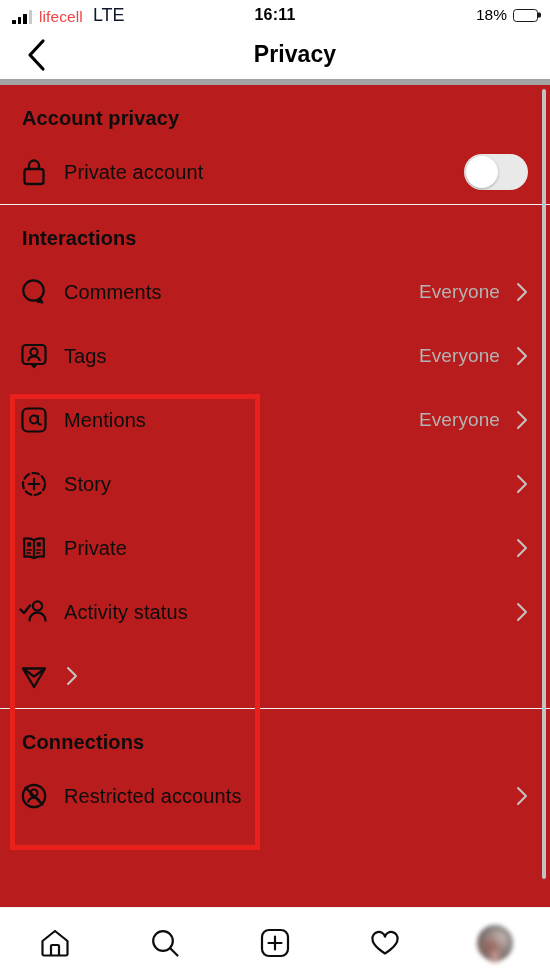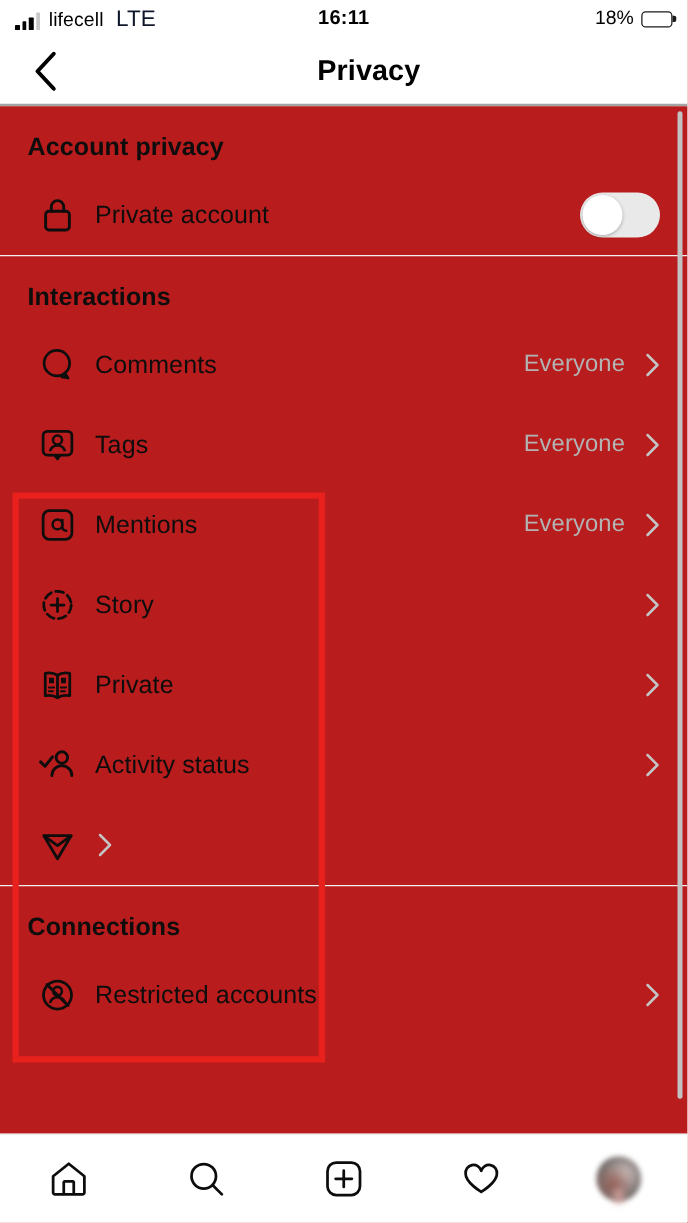--- a/index.html
+++ b/index.html
@@ -16,21 +16,21 @@
     height: 30px; display: flex; align-items: center;
     padding: 0 12px; position: relative;
   }
   .sb-left { display: flex; align-items: flex-end; gap: 7px; }
   .bars { display: flex; align-items: flex-end; gap: 2px; height: 14px; }
   .bars i { display: block; width: 3.5px; background: #000; border-radius: 0.5px; }
   .bars i:nth-child(1) { height: 4px; }
   .bars i:nth-child(2) { height: 7px; }
   .bars i:nth-child(3) { height: 10.5px; }
   .bars i:nth-child(4) { height: 14px; background: #c9c9c9; }
-  .carrier { font-size: 15.5px; color: #000000; letter-spacing: .1px; line-height: 1; }
+  .carrier { font-size: 15.5px; color: #ef4444; letter-spacing: .1px; line-height: 1; }
   .net { font-size: 18px; color: #0f172a; line-height: 1; margin-left: 3px; }
   .sb-time {
     position: absolute; left: 0; right: 0; text-align: center;
     font-size: 16px; font-weight: bold; color: #000; letter-spacing: .2px;
   }
   .sb-right {
     position: absolute; right: 12px; display: flex; align-items: center; gap: 6px; text-align: right;
   }
   .batt-pct { font-size: 15.5px; color: #000; }
   .batt {
@@ -40,21 +40,21 @@
   .batt::after {
     content: ""; position: absolute; right: -3.6px; top: 50%;
     transform: translateY(-50%); width: 2.2px; height: 5px;
     background: #1a1a1a; border-radius: 0 1.5px 1.5px 0;
   }
   .batt-fill { height: 100%; background: #ff2d22; border-radius: 1.5px; }
 
   
   .navbar {
     height: 55px; position: relative; display: flex; align-items: center;
-    border-bottom: 2px solid #a3a3a3;
+    border-bottom: 6px solid #a3a3a3;
     padding-left: 40px;
   }
   .back-btn {
     position: absolute; left: 14px; width: 44px; height: 44px;
     display: flex; align-items: center; justify-content: center;
   }
   .nav-title {
     width: 100%; text-align: center; font-size: 23px; font-weight: bold;
     color: #000; letter-spacing: .1px;
   }
@@ -67,21 +67,21 @@
   }
 
   .section-title {
     font-size: 20px; font-weight: bold; color: #0d0d0d;
     padding: 22px 0 10px 22px; letter-spacing: .1px;
   }
   .divider { height: 1px; background: #efefef; width: 100%; }
 
   .row {
     height: 64px; display: flex; align-items: center;
-    padding: 0 22px 0 30px;
+    padding: 0 22px 0 18px;
   }
   .row .ico {
     width: 32px; height: 32px; display: flex; align-items: center;
     justify-content: center; flex: 0 0 32px;
   }
   .row .label {
     font-size: 20px; color: #0d0d0d; margin-left: 14px; flex: 1;
     letter-spacing: .1px;
   }
   .row .value {

